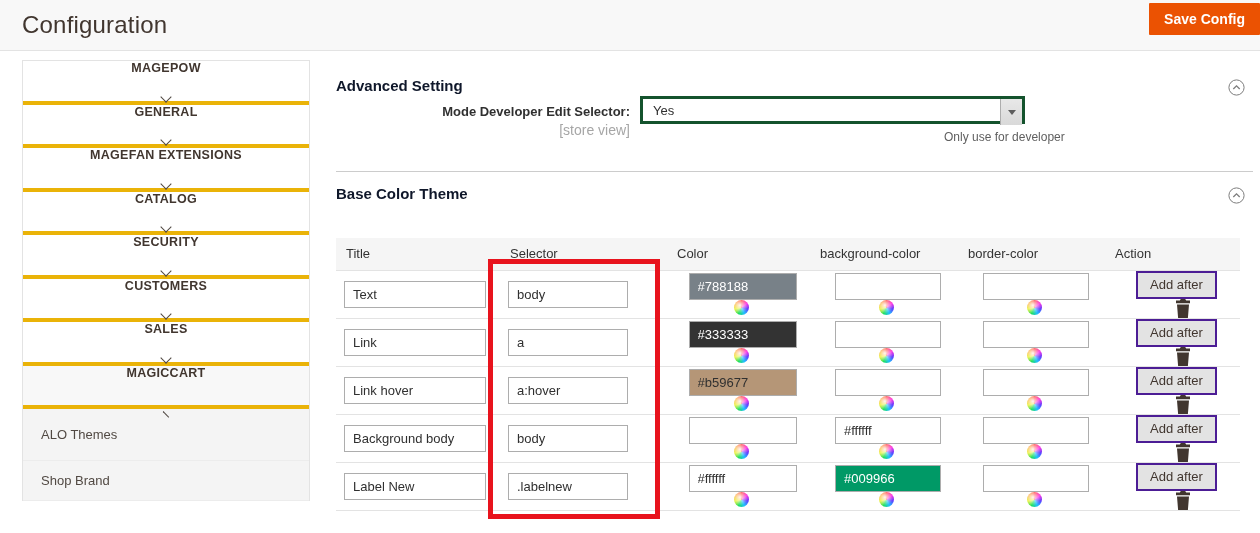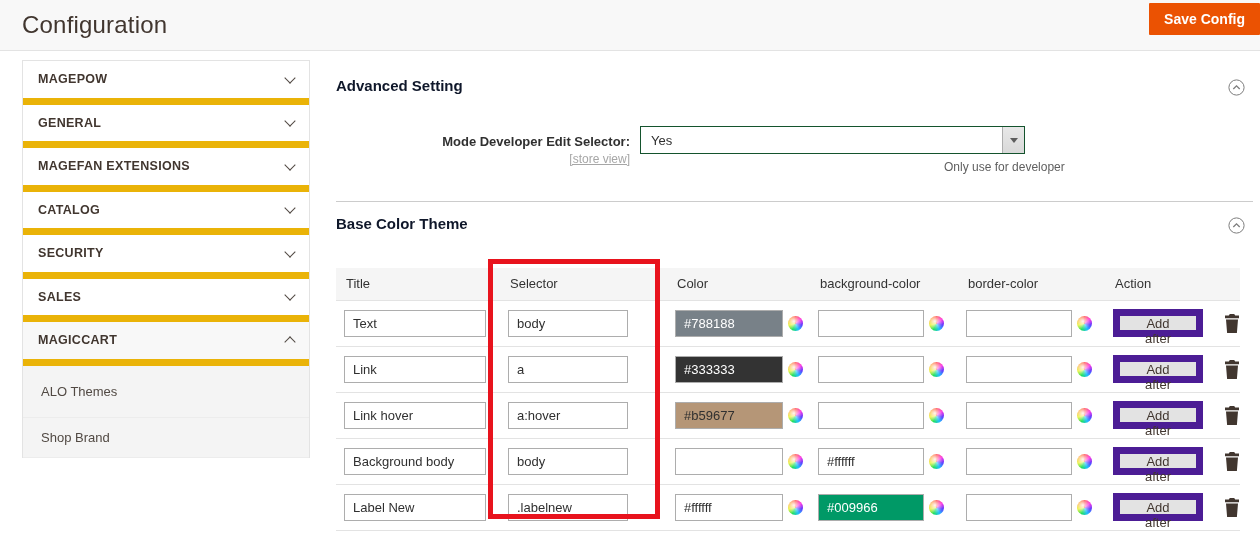--- a/index.html
+++ b/index.html
@@ -19,21 +19,21 @@
     position:absolute; top:3px; right:0; height:32px; padding:0 15px;
     background:#eb5202; color:#fff; font-weight:700; font-size:14px;
     border:none; border-radius:1px; cursor:pointer; font-family:inherit;
   }
   
   .content { display:flex; align-items:flex-start; }
   
   .sidebar { width:288px; margin:9px 0 0 22px; border:1px solid #e3e3e3; border-bottom:none; }
   .side-section {
     height:43.5px; display:flex; align-items:center; justify-content:space-between;
-    padding:0 15px; border-bottom:7px solid #eab308; background:#fff; cursor:pointer;
+    padding:0 15px; border-bottom:4px solid #eab308; background:#fff; cursor:pointer;flex-direction:column;
   }
   .side-section.expanded { background:#f8f8f8;gap:30px; }
   .side-section .lbl { font-size:12.5px; font-weight:700; color:#41362f; letter-spacing:.3px; }
   .chev { width:8px; height:8px; border-right:1.5px solid #514943; border-bottom:1.5px solid #514943; margin-top:-3px; }
   .chev.down { transform:rotate(45deg); }
   .chev.up { transform:rotate(-135deg); margin-top:4px; }
   .side-sub { background:#f4f4f4; }
   .side-subitem {
     display:flex; align-items:center; padding-left:18px; font-size:13px;
     color:#514943; border-bottom:1px solid #ececec; cursor:pointer; background:#f4f4f4;
@@ -43,63 +43,63 @@
   .side-subitem.h40 { height:40px; }
   .side-subitem.selected {
     background:#ffffff; border-left:4px solid #e65505; padding-left:14px; color:#41362f;
   }
   
   .main { width:917px; margin-left:26px; padding-top:26px; }
   .sec-head { display:flex; align-items:flex-start; justify-content:space-between; }
   .sec-title { font-size:15px; font-weight:700; color:#0f172a; }
   .collapse-ico { margin-right:8px; margin-top:2px; cursor:pointer; line-height:0; }
   
-  .field-row { display:flex; margin-top:30px; }
+  .field-row { display:flex; }
   .field-label-box { width:294px; text-align:right; padding-top:6px; }
   .field-label { font-size:13px; font-weight:700; color:#303030; }
-  .field-scope { display:block; font-size:12px; color:#a6a6a6; margin-top:2px;text-decoration:underline; }
+  .field-scope { display:block; font-size:14px; color:#a6a6a6; margin-top:2px; }
   .field-control { margin-left:10px; }
   .fake-select {
-    width:385px; height:28px; border:1px solid #14532d; background:#fff;
+    width:385px; height:28px; border:3px solid #14532d; background:#fff;
     position:relative; display:flex; align-items:center; padding-left:10px;
     font-size:13px; color:#303030; cursor:pointer;
   }
   .fake-select .arrow-box {
     position:absolute; top:0; right:0; width:22px; height:26px;
     border-left:1px solid #adadad; background:linear-gradient(#e8e8e8,#d9d9d9);
     display:flex; align-items:center; justify-content:center;
   }
   .caret-down { width:0; height:0; border-left:4px solid transparent; border-right:4px solid transparent; border-top:5px solid #5d5d5d; }
   .helper-note { margin:6px 0 0 304px; font-size:12px; color:#5f5f5f; }
   .divider { border-top:1px solid #cccccc; margin-top:27px; }
   .sec2 .sec-head { margin-top:13px; }
   
   table.theme-table { border-collapse:collapse; margin-top:34px; width:904px; table-layout:fixed; }
   .theme-table thead td {
     background:#f5f5f5; height:32px; font-size:13px; color:#333;
     padding-left:10px; border-bottom:1px solid #e3e3e3;
   }
   .theme-table tbody tr { border-bottom:1px solid #e3e3e3; }
   .theme-table tbody td { height:46px; vertical-align:middle; }
-  .cellflex { display:flex; align-items:center; }
+  .cellflex { display:flex; align-items:center;flex-direction:column; }
   .tinput {
     height:27px; border:1px solid #adadad; font-size:13px; color:#303030;
     padding:0 8px; font-family:inherit; background:#fff; margin-left:8px;
   }
   .w-title { width:142px; } .w-sel { width:120px; }
   .w-color { width:108px; } .w-bg { width:106px; } .w-bor { width:106px; }
   .wheel {
     width:15px; height:15px; border-radius:50%; margin-left:5px; cursor:pointer; flex:none;
     background:
       radial-gradient(circle at 40% 35%, rgba(255,255,255,.95), rgba(255,255,255,0) 62%),
       conic-gradient(#ff2020,#ff20e0,#6040ff,#20c0ff,#20e060,#e8f020,#ffa020,#ff2020);
   }
   .add-after-btn {
     height:28px; padding:0 12px; margin-left:8px; background:#e3e3e3;
-    border:7px solid #4c1d95; font-size:13px; color:#41362f; cursor:pointer; font-family:inherit;
+    border:2px solid #4c1d95; font-size:13px; color:#41362f; cursor:pointer; font-family:inherit;
   }
   .trash-btn { background:none; border:none; cursor:pointer; margin-left:21px; line-height:0; padding:0; }
   
   .red-highlight {
     position:absolute; left:488px; top:259px; width:172px; height:260px;
     border:5px solid #e8131d; pointer-events:none; z-index:5;
   }
 </style>
 </head>
 <body>
@@ -123,20 +123,24 @@
       <div class="side-section">
         <span class="lbl">MAGEFAN EXTENSIONS</span>
         <span class="chev down"></span>
       </div>
       <div class="side-section">
         <span class="lbl">CATALOG</span>
         <span class="chev down"></span>
       </div>
       <div class="side-section">
         <span class="lbl">SECURITY</span>
+        <span class="chev down"></span>
+      </div>
+      <div class="side-section">
+        <span class="lbl">CUSTOMERS</span>
         <span class="chev down"></span>
       </div>
       <div class="side-section">
         <span class="lbl">SALES</span>
         <span class="chev down"></span>
       </div>
       <div class="side-section expanded">
         <span class="lbl">MAGICCART</span>
         <span class="chev up"></span>
       </div>

